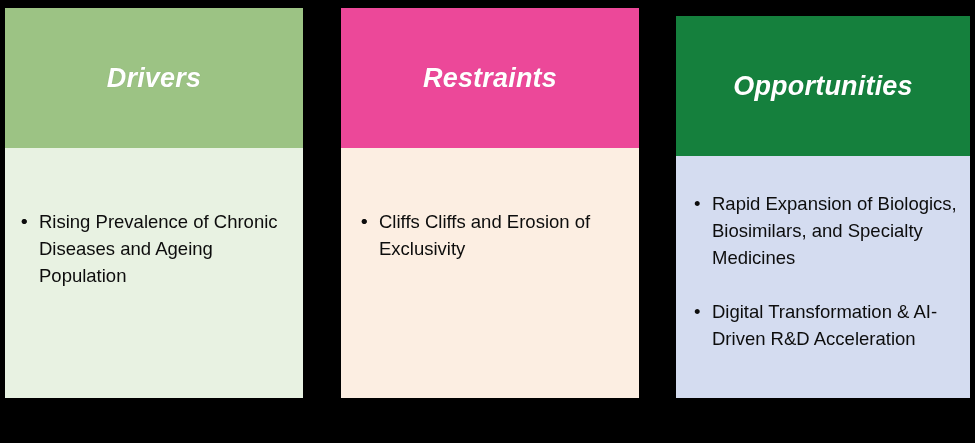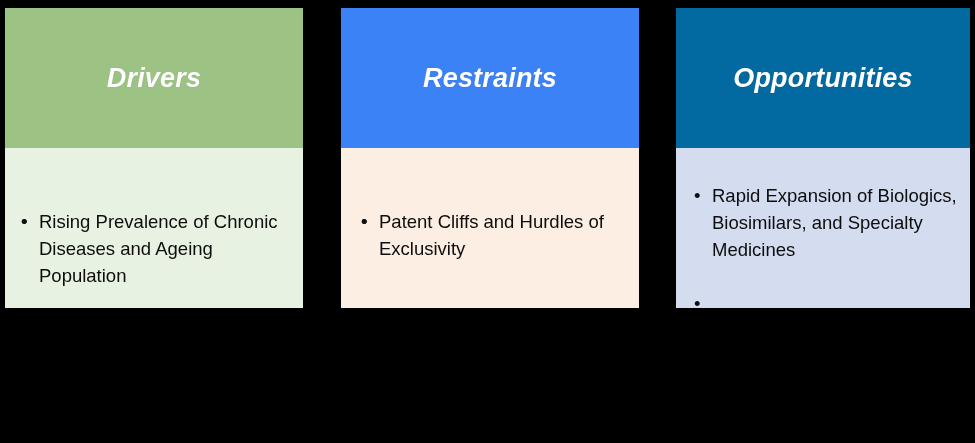--- a/index.html
+++ b/index.html
@@ -15,21 +15,21 @@
   }
   .board {
     position: relative;
     width: 975px;
     height: 443px;
     background: #000000;
   }
   .column {
     position: absolute;
     top: 8px;
-    height: 300px;
+    height: 390px;
     box-sizing: border-box;
     display: flex;
     flex-direction: column;
   }
   .col-drivers   { left: 5px;   width: 298px; }
   .col-restraints{ left: 341px; width: 298px; }
   .col-opps      { left: 676px; width: 294px; }
 
   .col-header {
     height: 140px;
@@ -70,23 +70,23 @@
     left: 2px;
     top: 0px;
     font-size: 18.5px;
     line-height: 1.47;
     color: #0d0d0d;
   }
 
   
   .col-drivers .col-header    { background: #9cc384; }
   .col-drivers .col-body      { background: #e8f2e2; }
-  .col-restraints .col-header { background: #3b82f6; }
+  .col-restraints .col-header { background: #ec4899; }
   .col-restraints .col-body   { background: #fceee2; }
-  .col-opps .col-header       { background: #0369a1; }
+  .col-opps .col-header       { background: #15803d; margin-top: 8px; }
   .col-opps .col-body         { background: #d4dcf0; }
 
   
   .col-restraints .col-body { padding-left: 18px; }
   .col-opps .col-body { padding-left: 16px; }
 </style>
 </head>
 <body>
 
 <div class="board">
@@ -112,36 +112,37 @@
     <div class="col-header">
       <span>Restraints</span>
     </div>
     <div class="col-body">
       <ul class="bullet-list">
         <li class="bullet-item">
           <span class="dot">•</span>
         </li>
         <li class="bullet-item">
           <span class="dot">•</span>
-          <span>Patent Cliffs and Hurdles of Exclusivity</span>
+          <span>Cliffs Cliffs and Erosion of Exclusivity</span>
         </li>
       </ul>
     </div>
   </div>
 
   <div class="column col-opps">
     <div class="col-header">
       <span>Opportunities</span>
     </div>
     <div class="col-body">
       <ul class="bullet-list">
         <li class="bullet-item">
           <span class="dot">•</span>
           <span>Rapid Expansion of Biologics, Biosimilars, and Specialty Medicines</span>
         </li>
         <li class="bullet-item">
           <span class="dot">•</span>
+          <span>Digital Transformation &amp; AI-Driven R&amp;D Acceleration</span>
         </li>
       </ul>
     </div>
   </div>
 
 </div>
 
 </body></html>

